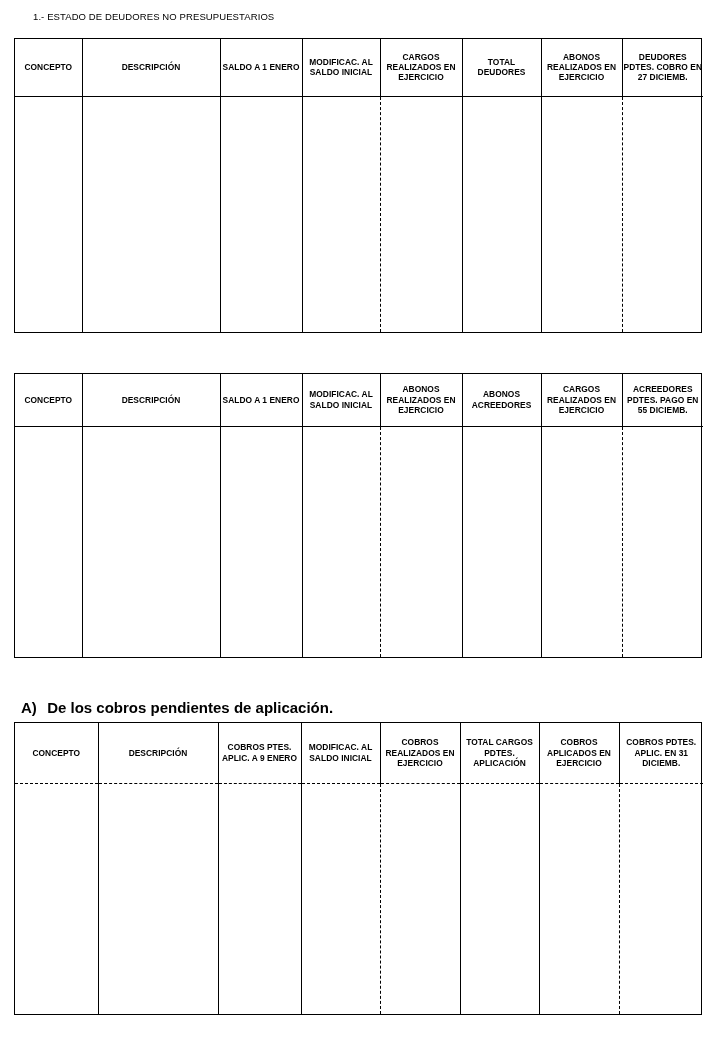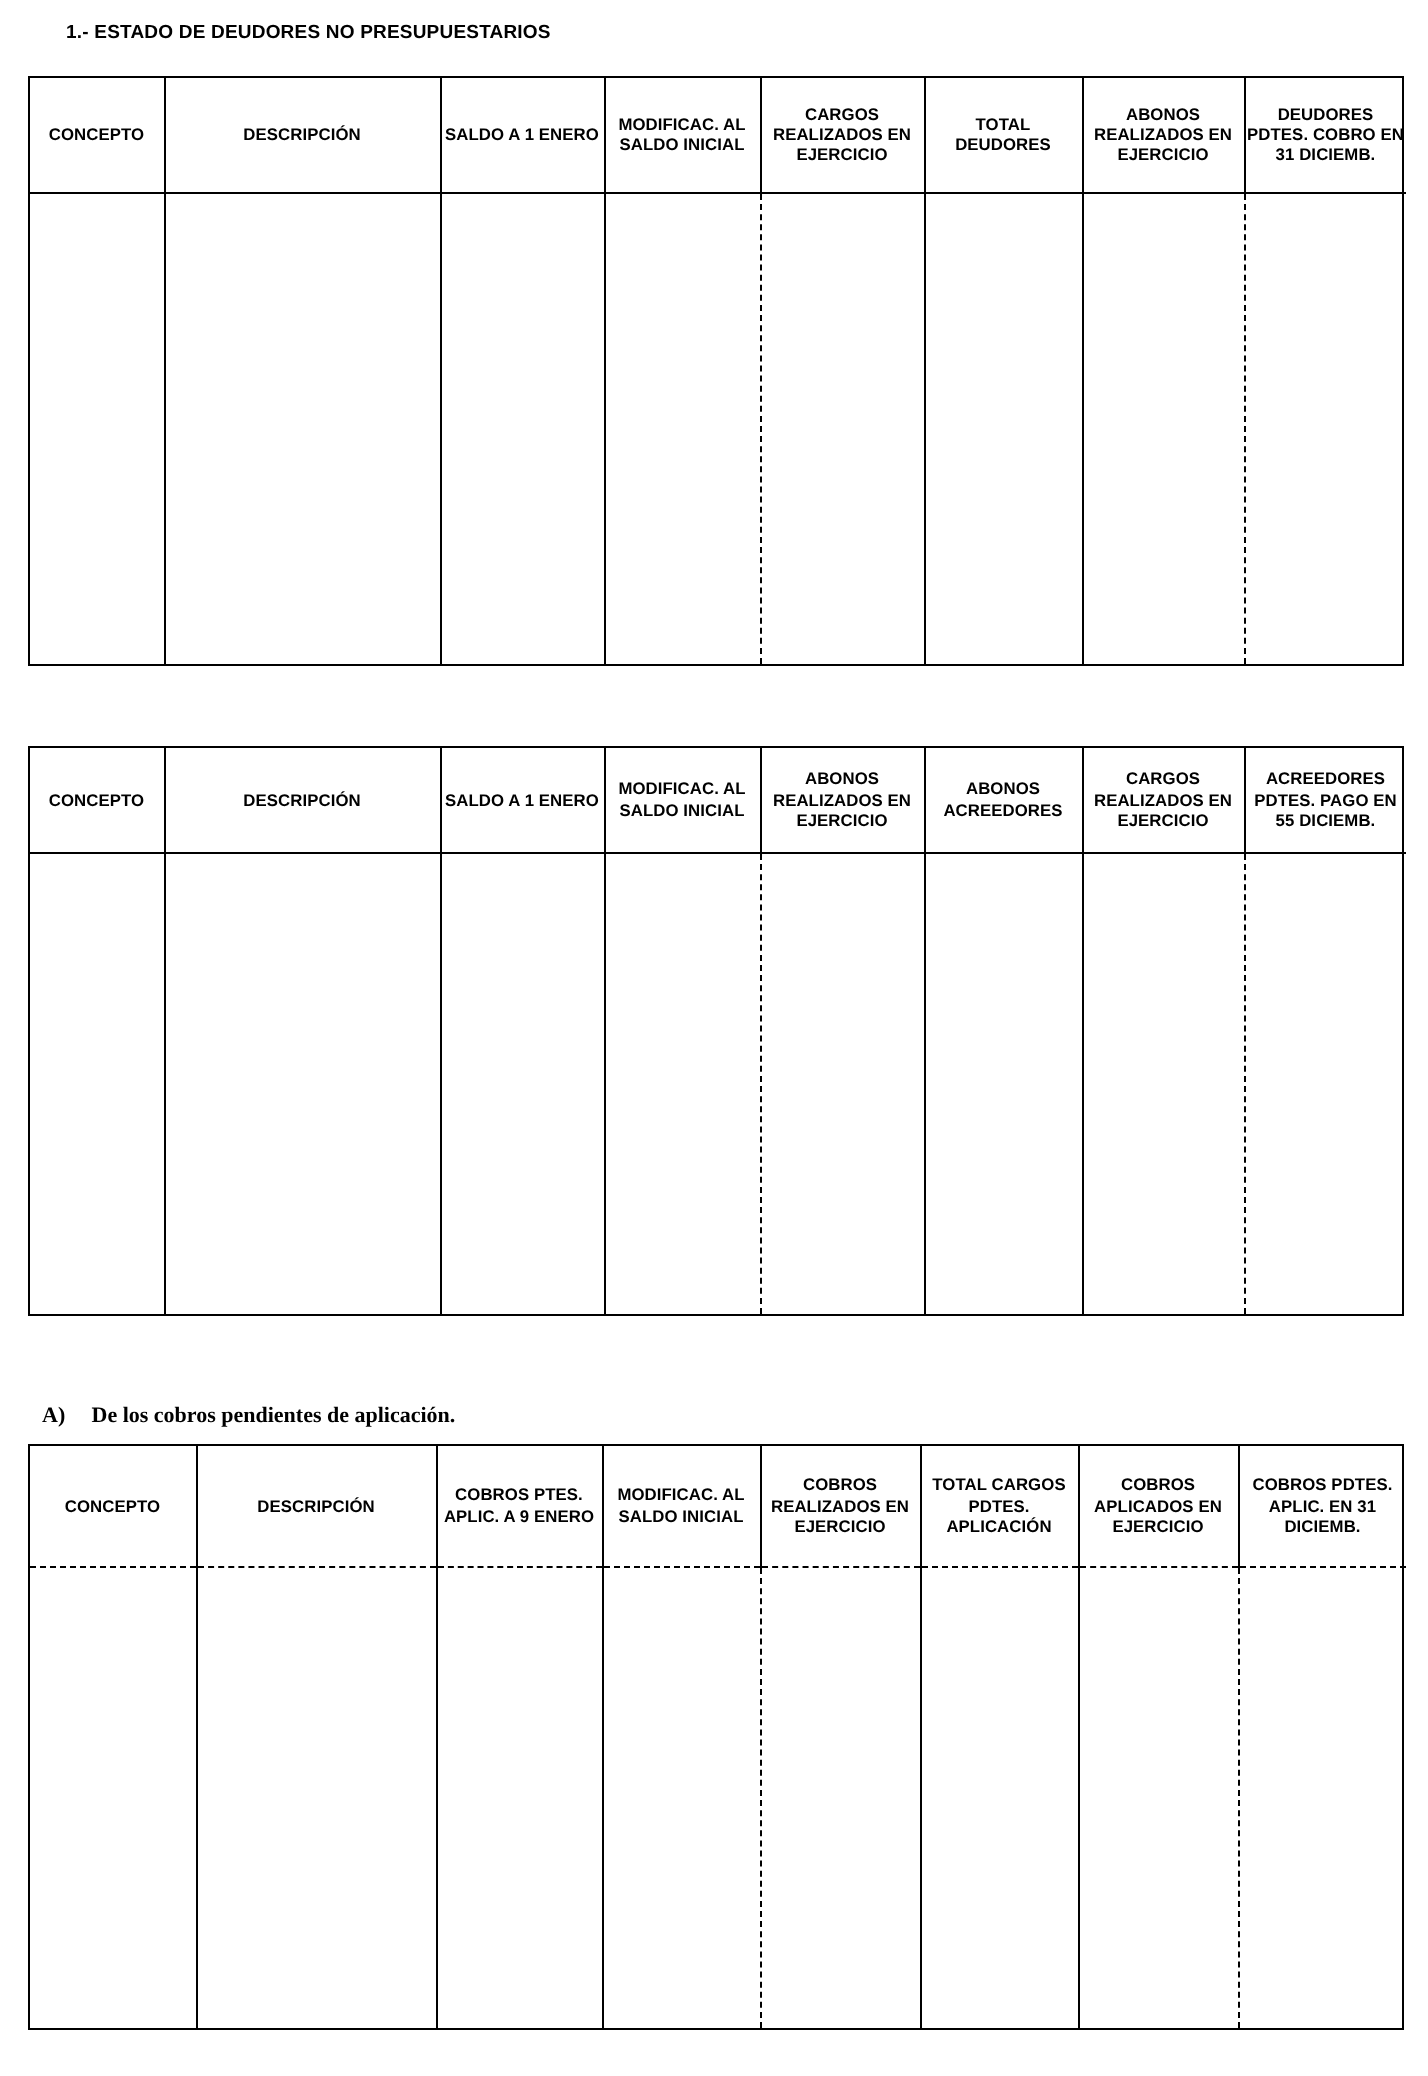--- a/index.html
+++ b/index.html
@@ -21,32 +21,31 @@
     left: 0; top: 0;
     width: 714px;
     height: 1038px;
     overflow: hidden;
   }
 
   
   .section-title {
     position: absolute;
     font-size: 9.5px;
-    font-weight: bold;
+    font-weight: normal;
     letter-spacing: 0.1px;
     white-space: nowrap;
     line-height: 12px;
   }
   .section-sub {
     position: absolute;
-    font-size: 11px;
+    font-size: 15px;
     font-weight: bold;
     white-space: nowrap;
     line-height: 12px;
-    font-family: Liberation Serif, serif;
   }
   .section-sub .sub-letter {
     display: inline-block;
     width: 22px;
   }
   .title-num {
     display: inline-block;
   }
 
   
@@ -132,21 +131,21 @@
       </colgroup>
       <thead>
         <tr style="height:57px;">
           <td class="hdr-sep-solid">CONCEPTO</td>
           <td class="hdr-sep-solid">DESCRIPCIÓN</td>
           <td class="hdr-sep-solid">SALDO A 1 ENERO</td>
           <td class="hdr-sep-solid">MODIFICAC. AL SALDO INICIAL</td>
           <td class="hdr-sep-solid">CARGOS REALIZADOS EN EJERCICIO</td>
           <td class="hdr-sep-solid">TOTAL DEUDORES</td>
           <td class="hdr-sep-solid">ABONOS REALIZADOS EN EJERCICIO</td>
-          <td class="hdr-sep-solid">DEUDORES PDTES. COBRO EN 31 DICIEMB.</td>
+          <td class="hdr-sep-solid">DEUDORES PDTES. COBRO EN 27 DICIEMB.</td>
         </tr>
       </thead>
       <tbody>
         <tr>
           <td></td>
           <td></td>
           <td></td>
           <td class="dashed-r"></td>
           <td></td>
           <td></td>

